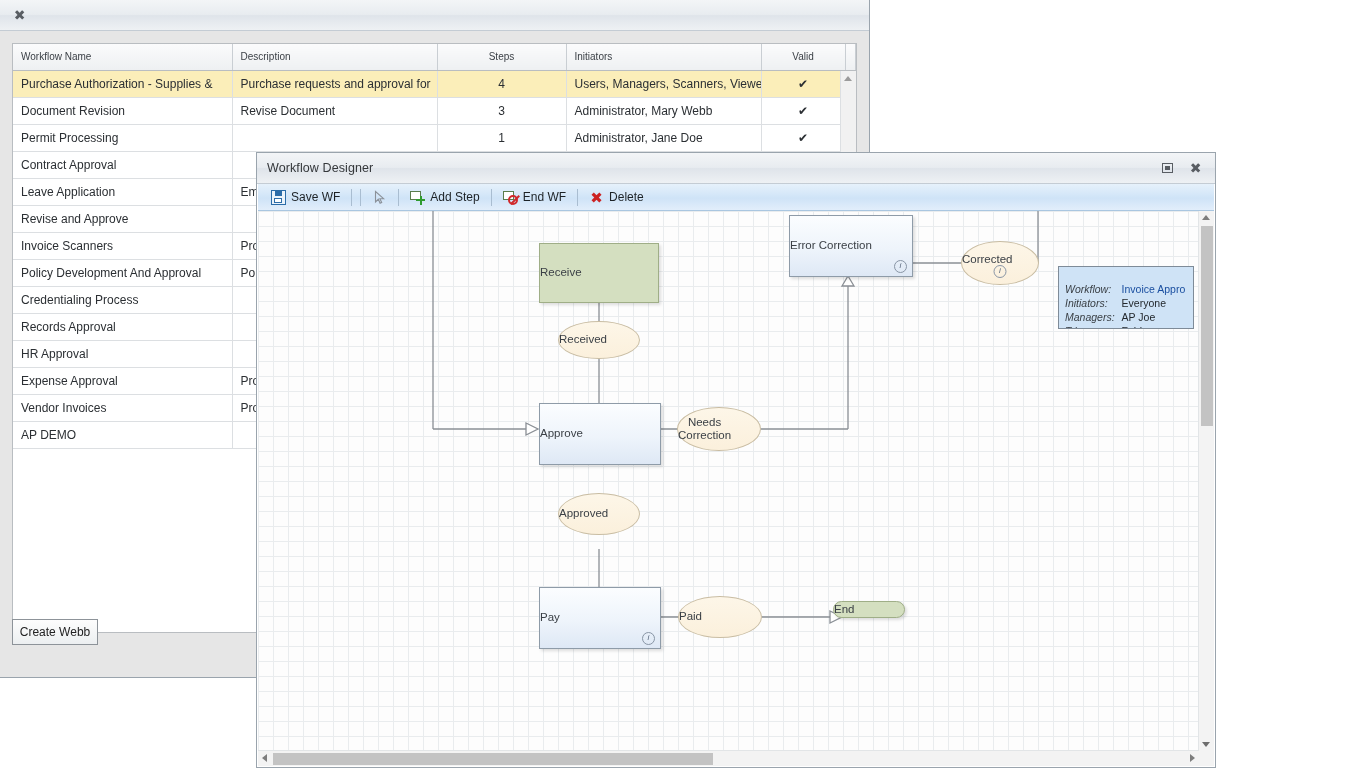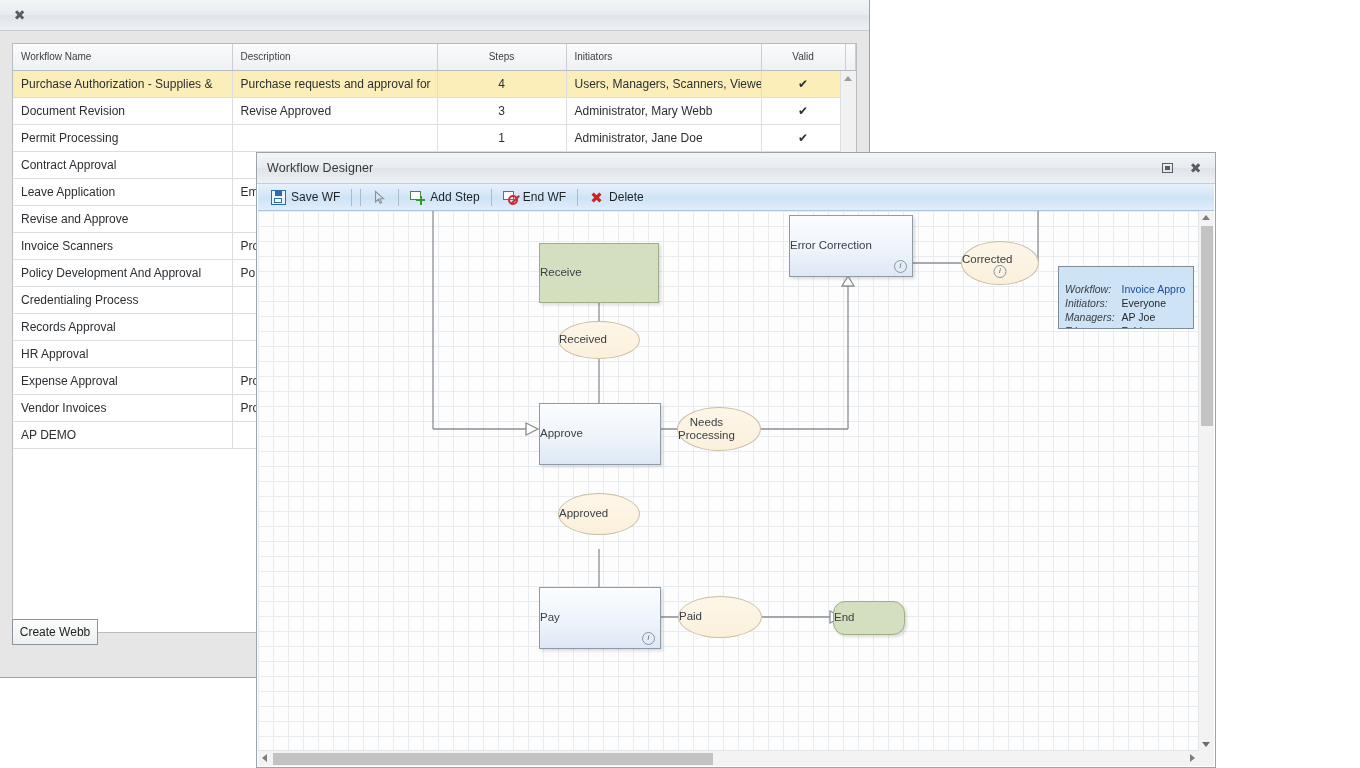--- a/index.html
+++ b/index.html
@@ -198,21 +198,21 @@
             <tr class="sel">
               <td>Purchase Authorization - Supplies &amp;</td>
               <td>Purchase requests and approval for</td>
               <td class="c-steps">4</td>
               <td>Users, Managers, Scanners, Viewers</td>
               <td class="c-valid">✔</td>
               <td></td>
             </tr>
             <tr>
               <td>Document Revision</td>
-              <td>Revise Approved</td>
+              <td>Revise Document</td>
               <td class="c-steps">3</td>
               <td>Administrator, Mary Webb</td>
               <td class="c-valid">✔</td>
               <td></td>
             </tr>
             <tr>
               <td>Permit Processing</td>
               <td></td>
               <td class="c-steps">1</td>
               <td>Administrator, Jane Doe</td>
@@ -418,21 +418,21 @@
     <div class="node node-ell" style="left:300px;top:110px;width:82px;height:38px;">
       <span>Received</span>
     </div>
 
     <div class="node node-box" style="left:281px;top:192px;width:122px;height:62px;">
       <span>Approve</span>
     </div>
 
     <div class="node node-ell" style="left:419px;top:196px;width:84px;height:44px;">
       <span style="white-space:pre-line">Needs
-Processing</span>
+Correction</span>
     </div>
 
     <div class="node node-box" style="left:531px;top:4px;width:124px;height:62px;">
       <span>Error Correction</span>
       <span class="info-i">i</span>
     </div>
 
     <div class="node node-ell" style="left:703px;top:30px;width:78px;height:44px;">
       <span style="margin-bottom:6px">Corrected</span>
       <span class="info-i mid">i</span>
@@ -444,21 +444,21 @@
 
     <div class="node node-box" style="left:281px;top:376px;width:122px;height:62px;">
       <span>Pay</span>
       <span class="info-i">i</span>
     </div>
 
     <div class="node node-ell" style="left:420px;top:385px;width:84px;height:42px;">
       <span>Paid</span>
     </div>
 
-    <div class="node node-end" style="left:575px;top:390px;width:72px;height:34px;">
+    <div class="node node-end" style="left:575px;top:390px;width:72px;height:17px;">
       <span>End</span>
     </div>
 
     <div id="info-panel">
       <table>
           <tbody id="info-tbody">
             <tr>
               <td class="k">Workflow:</td>
               <td class="v">Invoice Appro</td>
             </tr>

